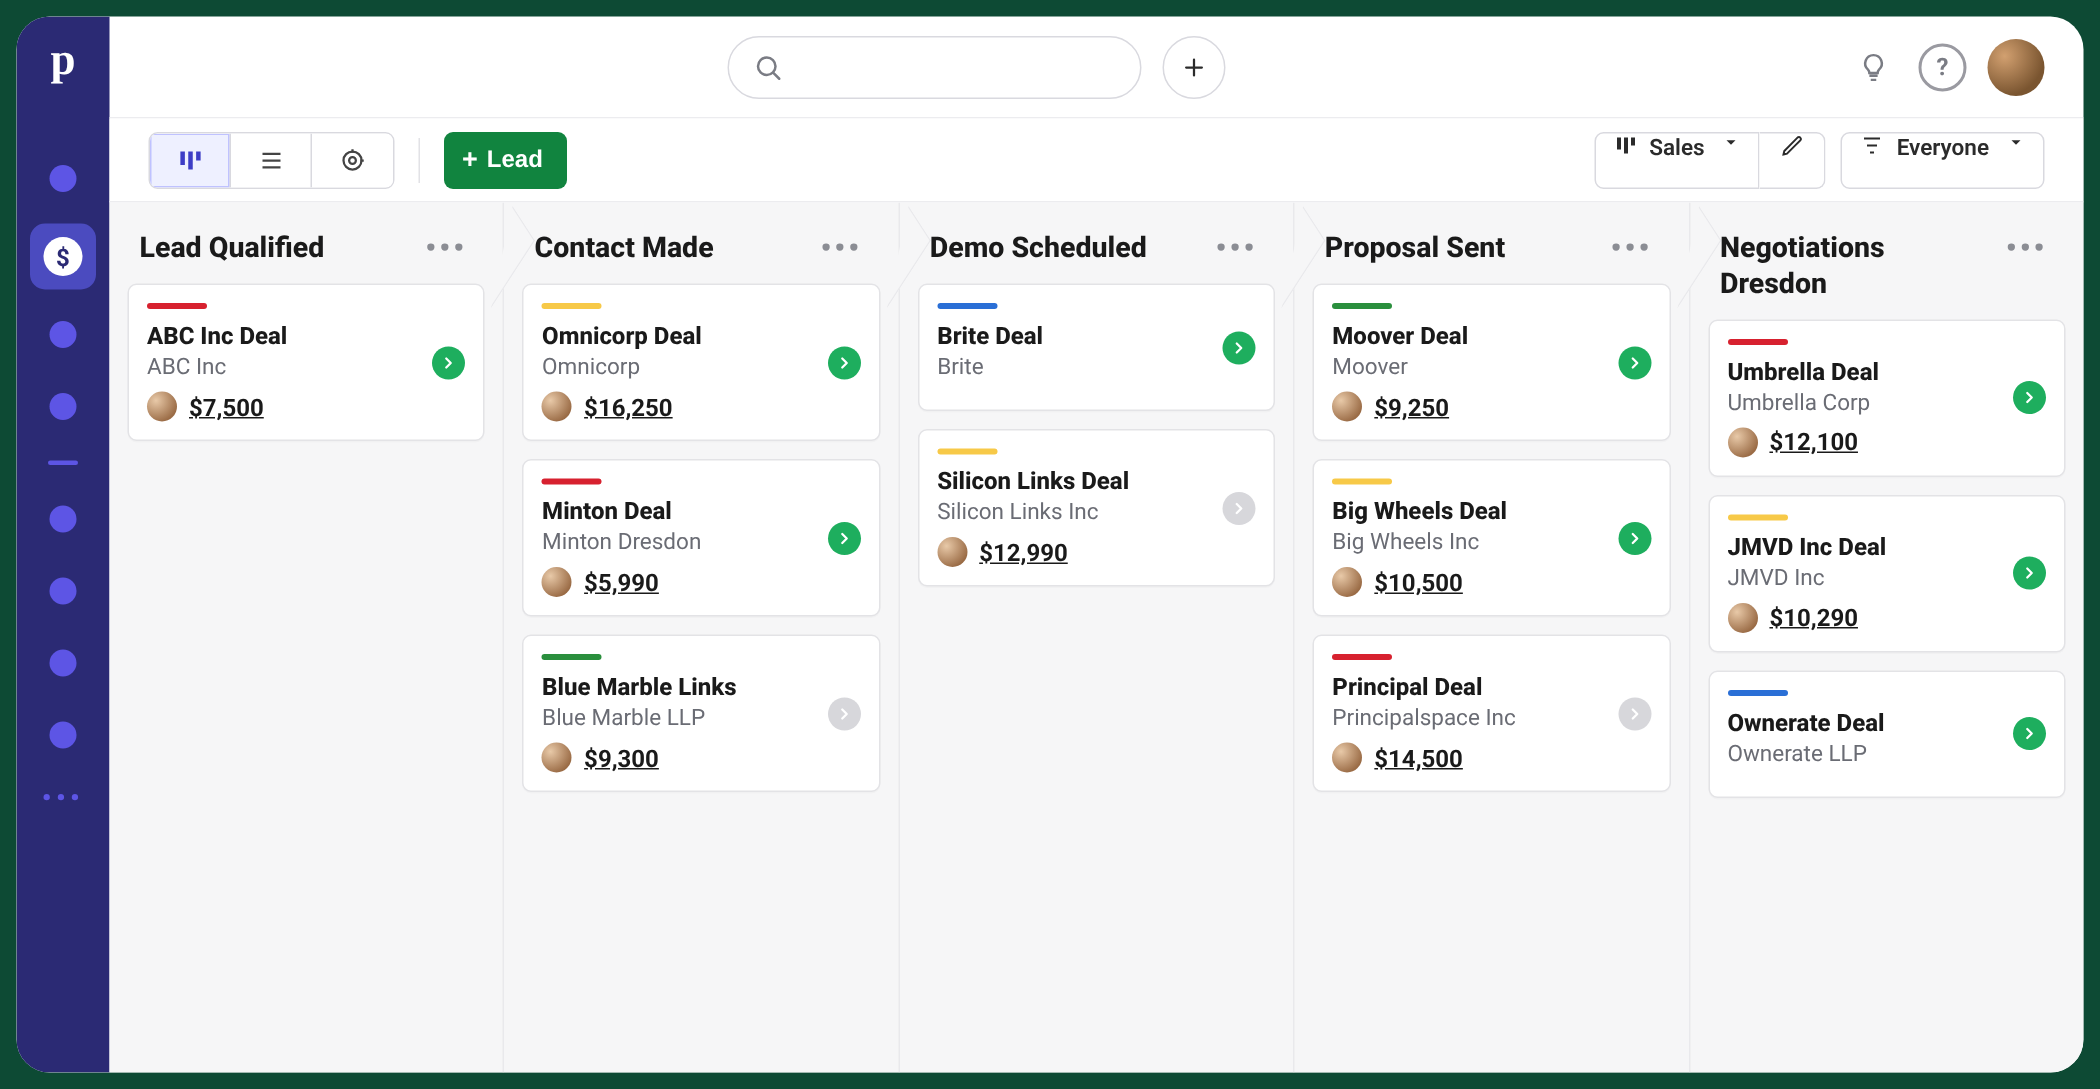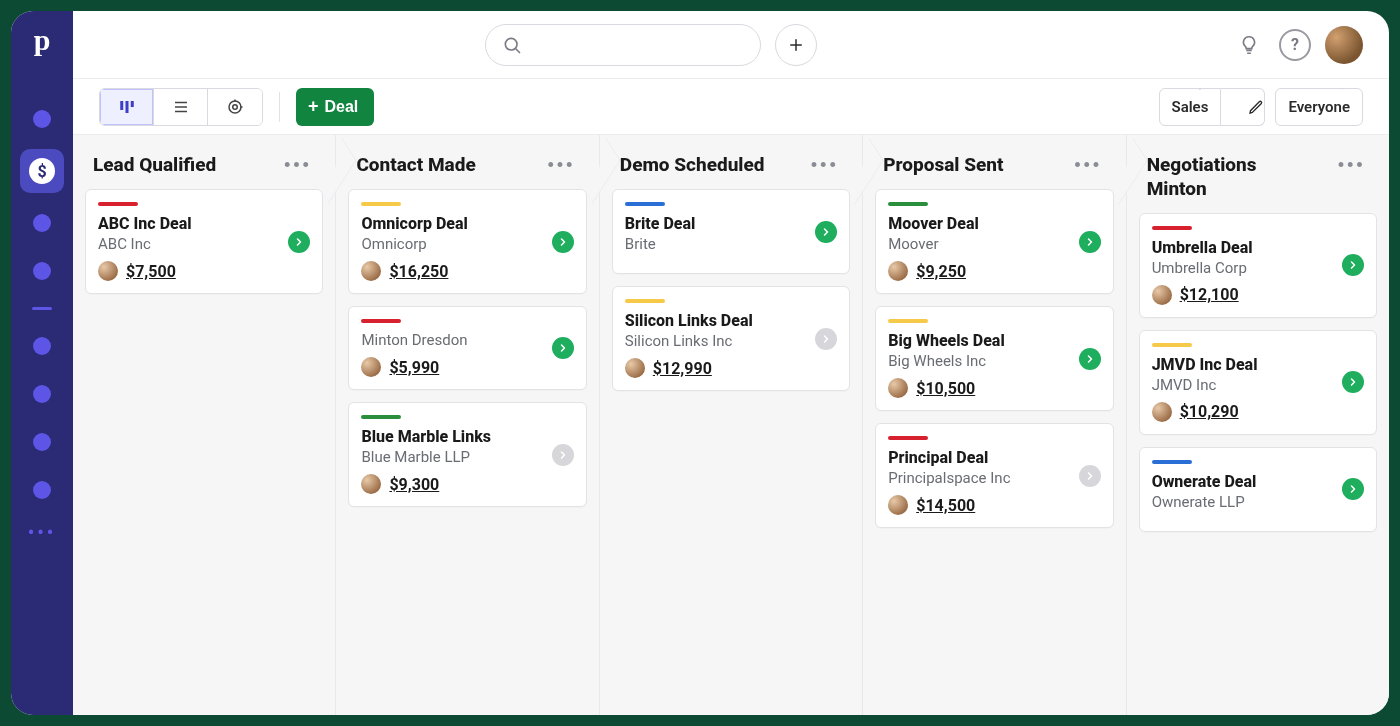--- a/index.html
+++ b/index.html
@@ -131,22 +131,22 @@
   .vsep{width:1px;height:30px;background:#e2e2e6;margin:0 6px;}
   .add-deal{
     height:38px;background:var(--green);color:#fff;border:none;
     border-radius:6px;padding:0 16px 0 12px;font-weight:700;font-size:16px;
     display:flex;align-items:center;gap:6px;cursor:pointer;
   }
   .add-deal .plus{font-size:18px;font-weight:700;}
   .spacer{flex:1;}
   .pill{
     height:38px;border:1px solid #d9d9df;border-radius:6px;background:#fff;
-    display:flex;align-items:flex-end;padding:0 12px;gap:8px;cursor:pointer;
-    font-size:15px;font-weight:600;color:#2b2b2b;flex-direction:column;
+    display:flex;align-items:flex-start;padding:0 12px;gap:8px;cursor:pointer;
+    font-size:15px;font-weight:600;color:#2b2b2b;
   }
   .pill .chev{margin-left:4px;}
   .pill-group{display:flex;}
   .pill-group .pill:first-child{border-top-right-radius:0;border-bottom-right-radius:0;}
   .pill-group .pill:last-child{border-top-left-radius:0;border-bottom-left-radius:0;border-left:none;width:44px;justify-content:center;padding:0;}
   
   .board{
     flex:1;background:var(--board-bg);
     display:flex;overflow:hidden;
     padding:0 0 0 0;
@@ -274,21 +274,21 @@
           <svg width="18" height="18" viewBox="0 0 24 24" fill="none" stroke="#444" stroke-width="2">
               <circle cx="12" cy="12" r="8"></circle>
               <circle cx="12" cy="12" r="3"></circle>
               <path d="M12 2v3M22 12h-3"></path>
             </svg>
         </button>
       </div>
       <div class="vsep"></div>
       <button class="add-deal">
         <span class="plus">+</span>
-        <span>Deal</span>
+        <span>Lead</span>
       </button>
       <div class="spacer"></div>
       <div class="pill-group">
         <div class="pill">
           <svg width="16" height="16" viewBox="0 0 24 24" fill="#2b2b2b">
               <rect x="3" y="4" width="4" height="12"></rect>
               <rect x="10" y="4" width="4" height="16"></rect>
               <rect x="17" y="4" width="4" height="8"></rect>
             </svg>
           <span>Sales</span>
@@ -351,20 +351,21 @@
                 <div class="amount">$16,250</div>
               </div>
               <div class="go green">
                 <svg width="12" height="12" viewBox="0 0 24 24" fill="none" stroke="#fff" stroke-width="3" stroke-linecap="round" stroke-linejoin="round">
                   <polyline points="9 6 15 12 9 18"></polyline>
                 </svg>
               </div>
             </div>
             <div class="card">
               <div class="stripe s-red"></div>
+              <div class="card-title">Minton Deal</div>
               <div class="card-sub">Minton Dresdon</div>
               <div class="card-foot">
                 <div class="mini-avatar"></div>
                 <div class="amount">$5,990</div>
               </div>
               <div class="go green">
                 <svg width="12" height="12" viewBox="0 0 24 24" fill="none" stroke="#fff" stroke-width="3" stroke-linecap="round" stroke-linejoin="round">
                   <polyline points="9 6 15 12 9 18"></polyline>
                 </svg>
               </div>
@@ -462,21 +463,21 @@
               <div class="go grey">
                 <svg width="12" height="12" viewBox="0 0 24 24" fill="none" stroke="#fff" stroke-width="3" stroke-linecap="round" stroke-linejoin="round">
                   <polyline points="9 6 15 12 9 18"></polyline>
                 </svg>
               </div>
             </div>
           </div>
         </div>
         <div class="col">
           <div class="col-head">
-            <div class="col-title">Negotiations Minton</div>
+            <div class="col-title">Negotiations Dresdon</div>
             <div class="col-menu">•••</div>
           </div>
           <div class="cards">
             <div class="card">
               <div class="stripe s-red"></div>
               <div class="card-title">Umbrella Deal</div>
               <div class="card-sub">Umbrella Corp</div>
               <div class="card-foot">
                 <div class="mini-avatar"></div>
                 <div class="amount">$12,100</div>

